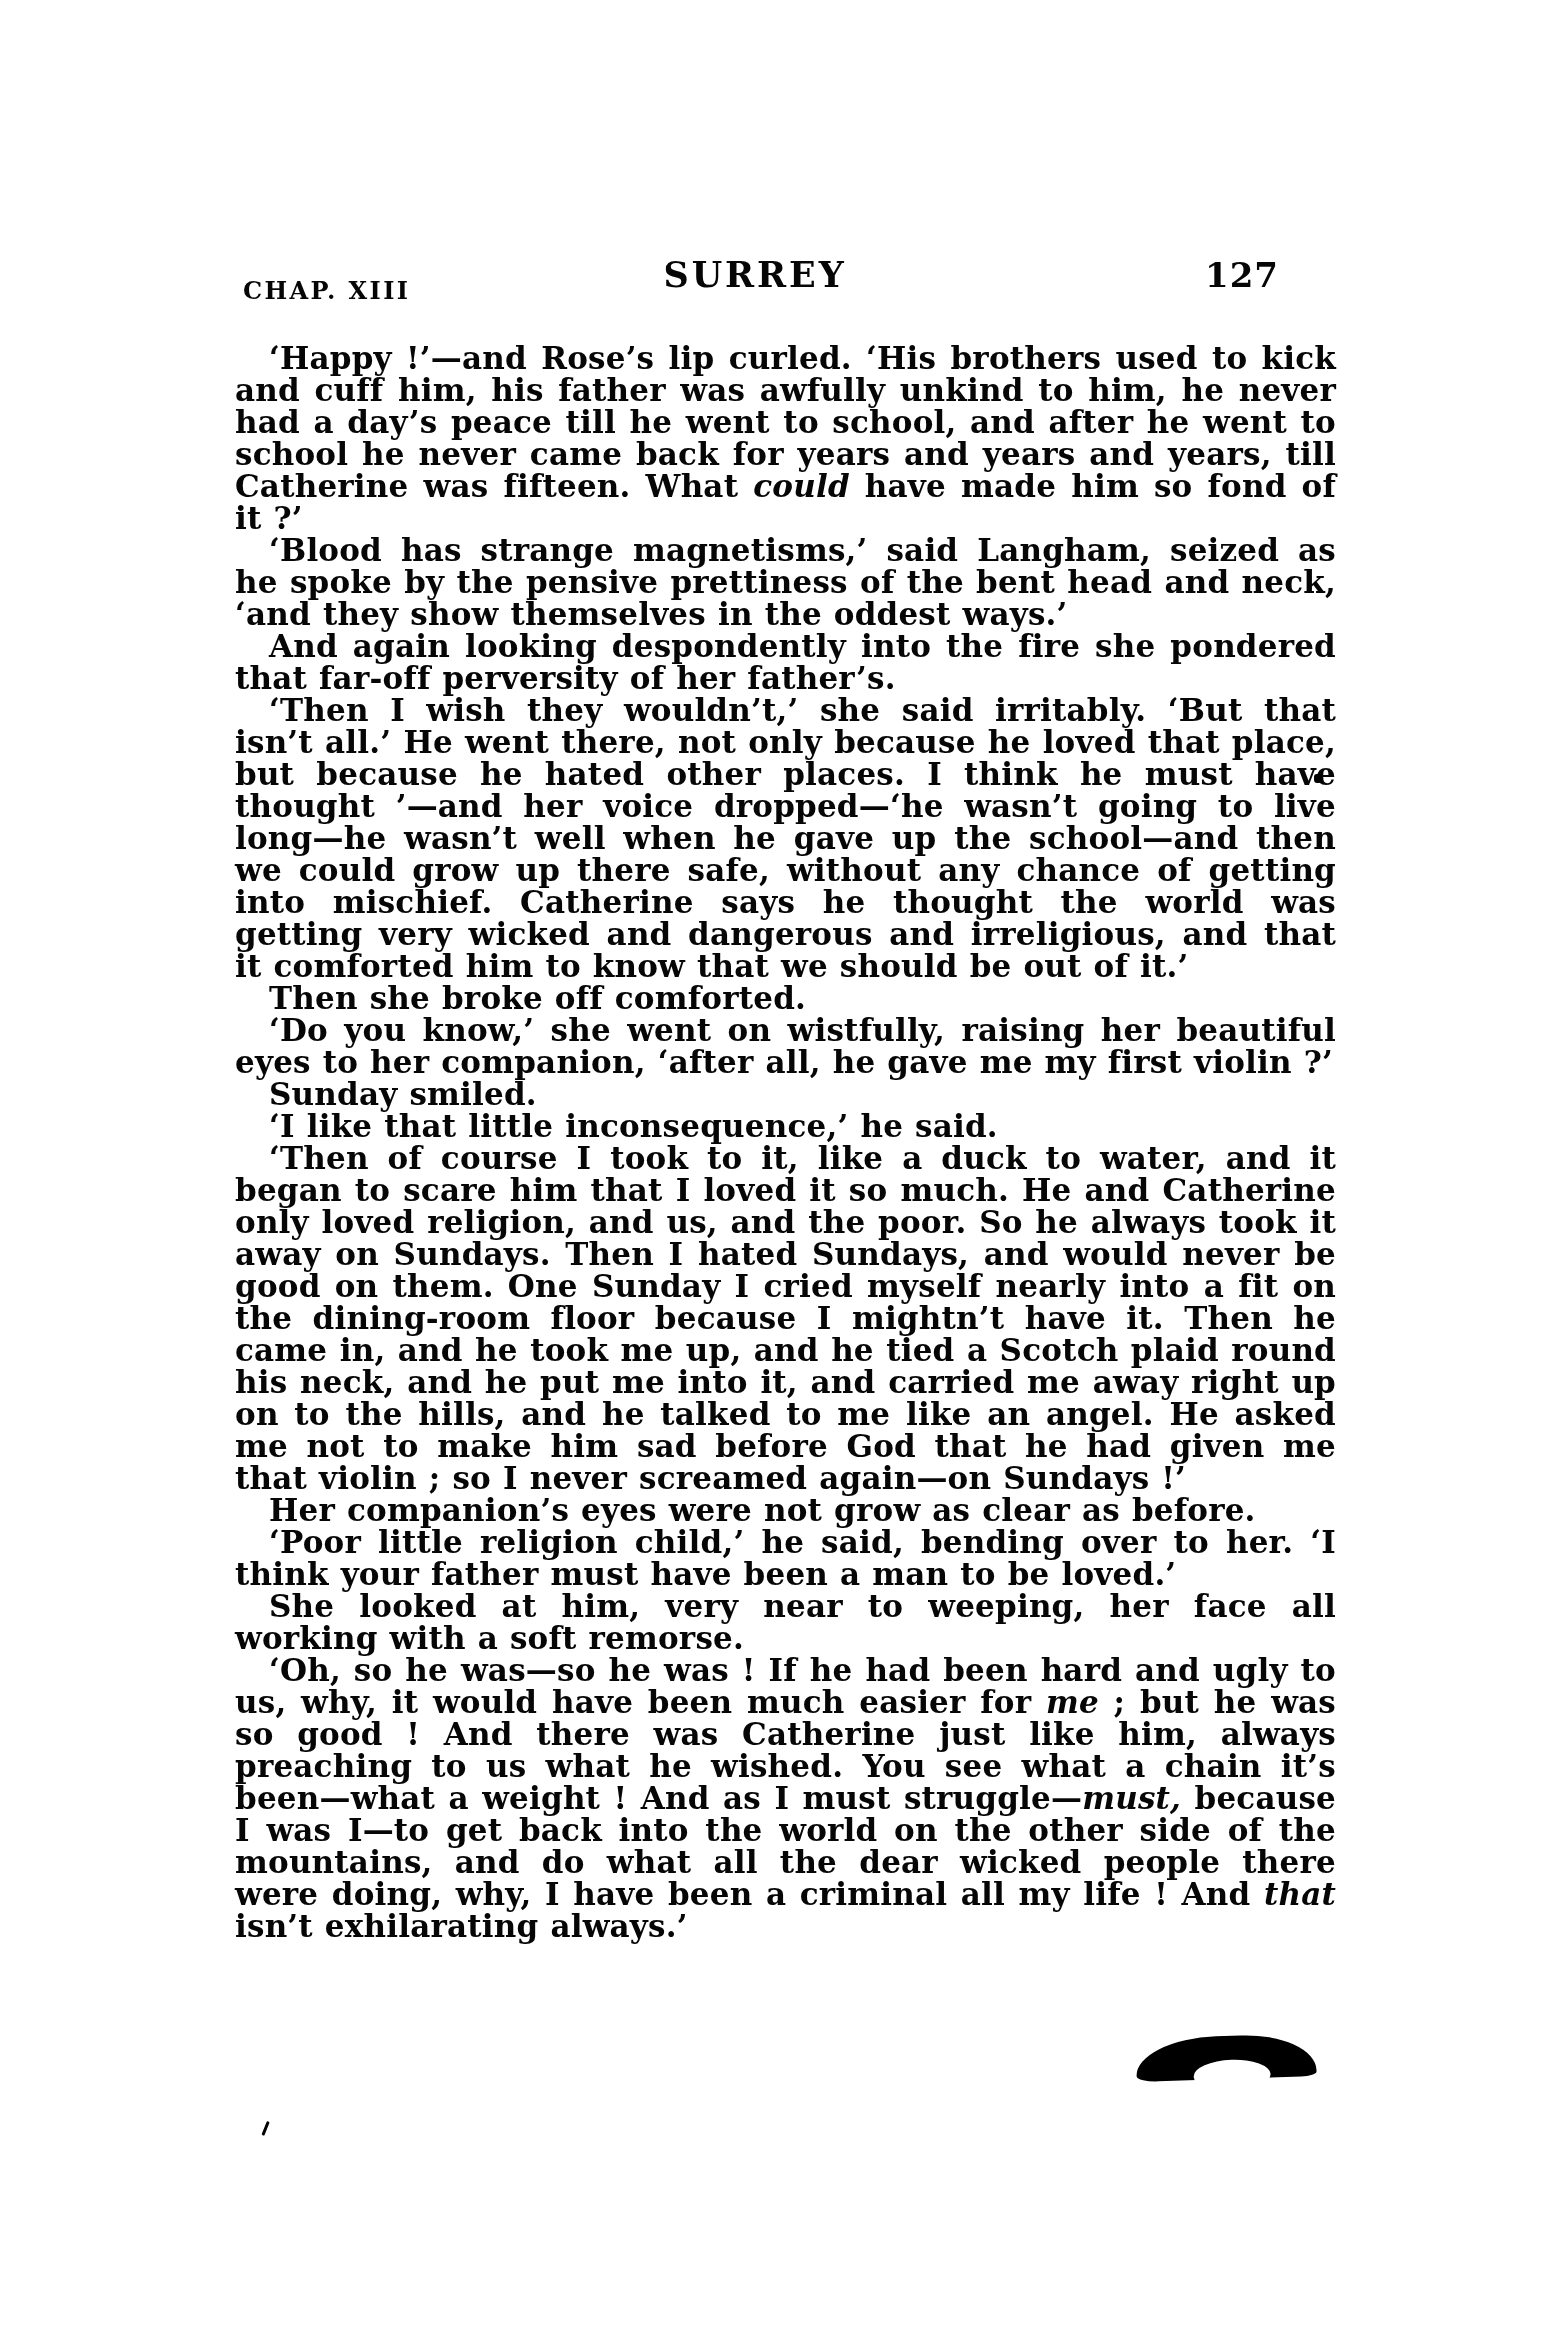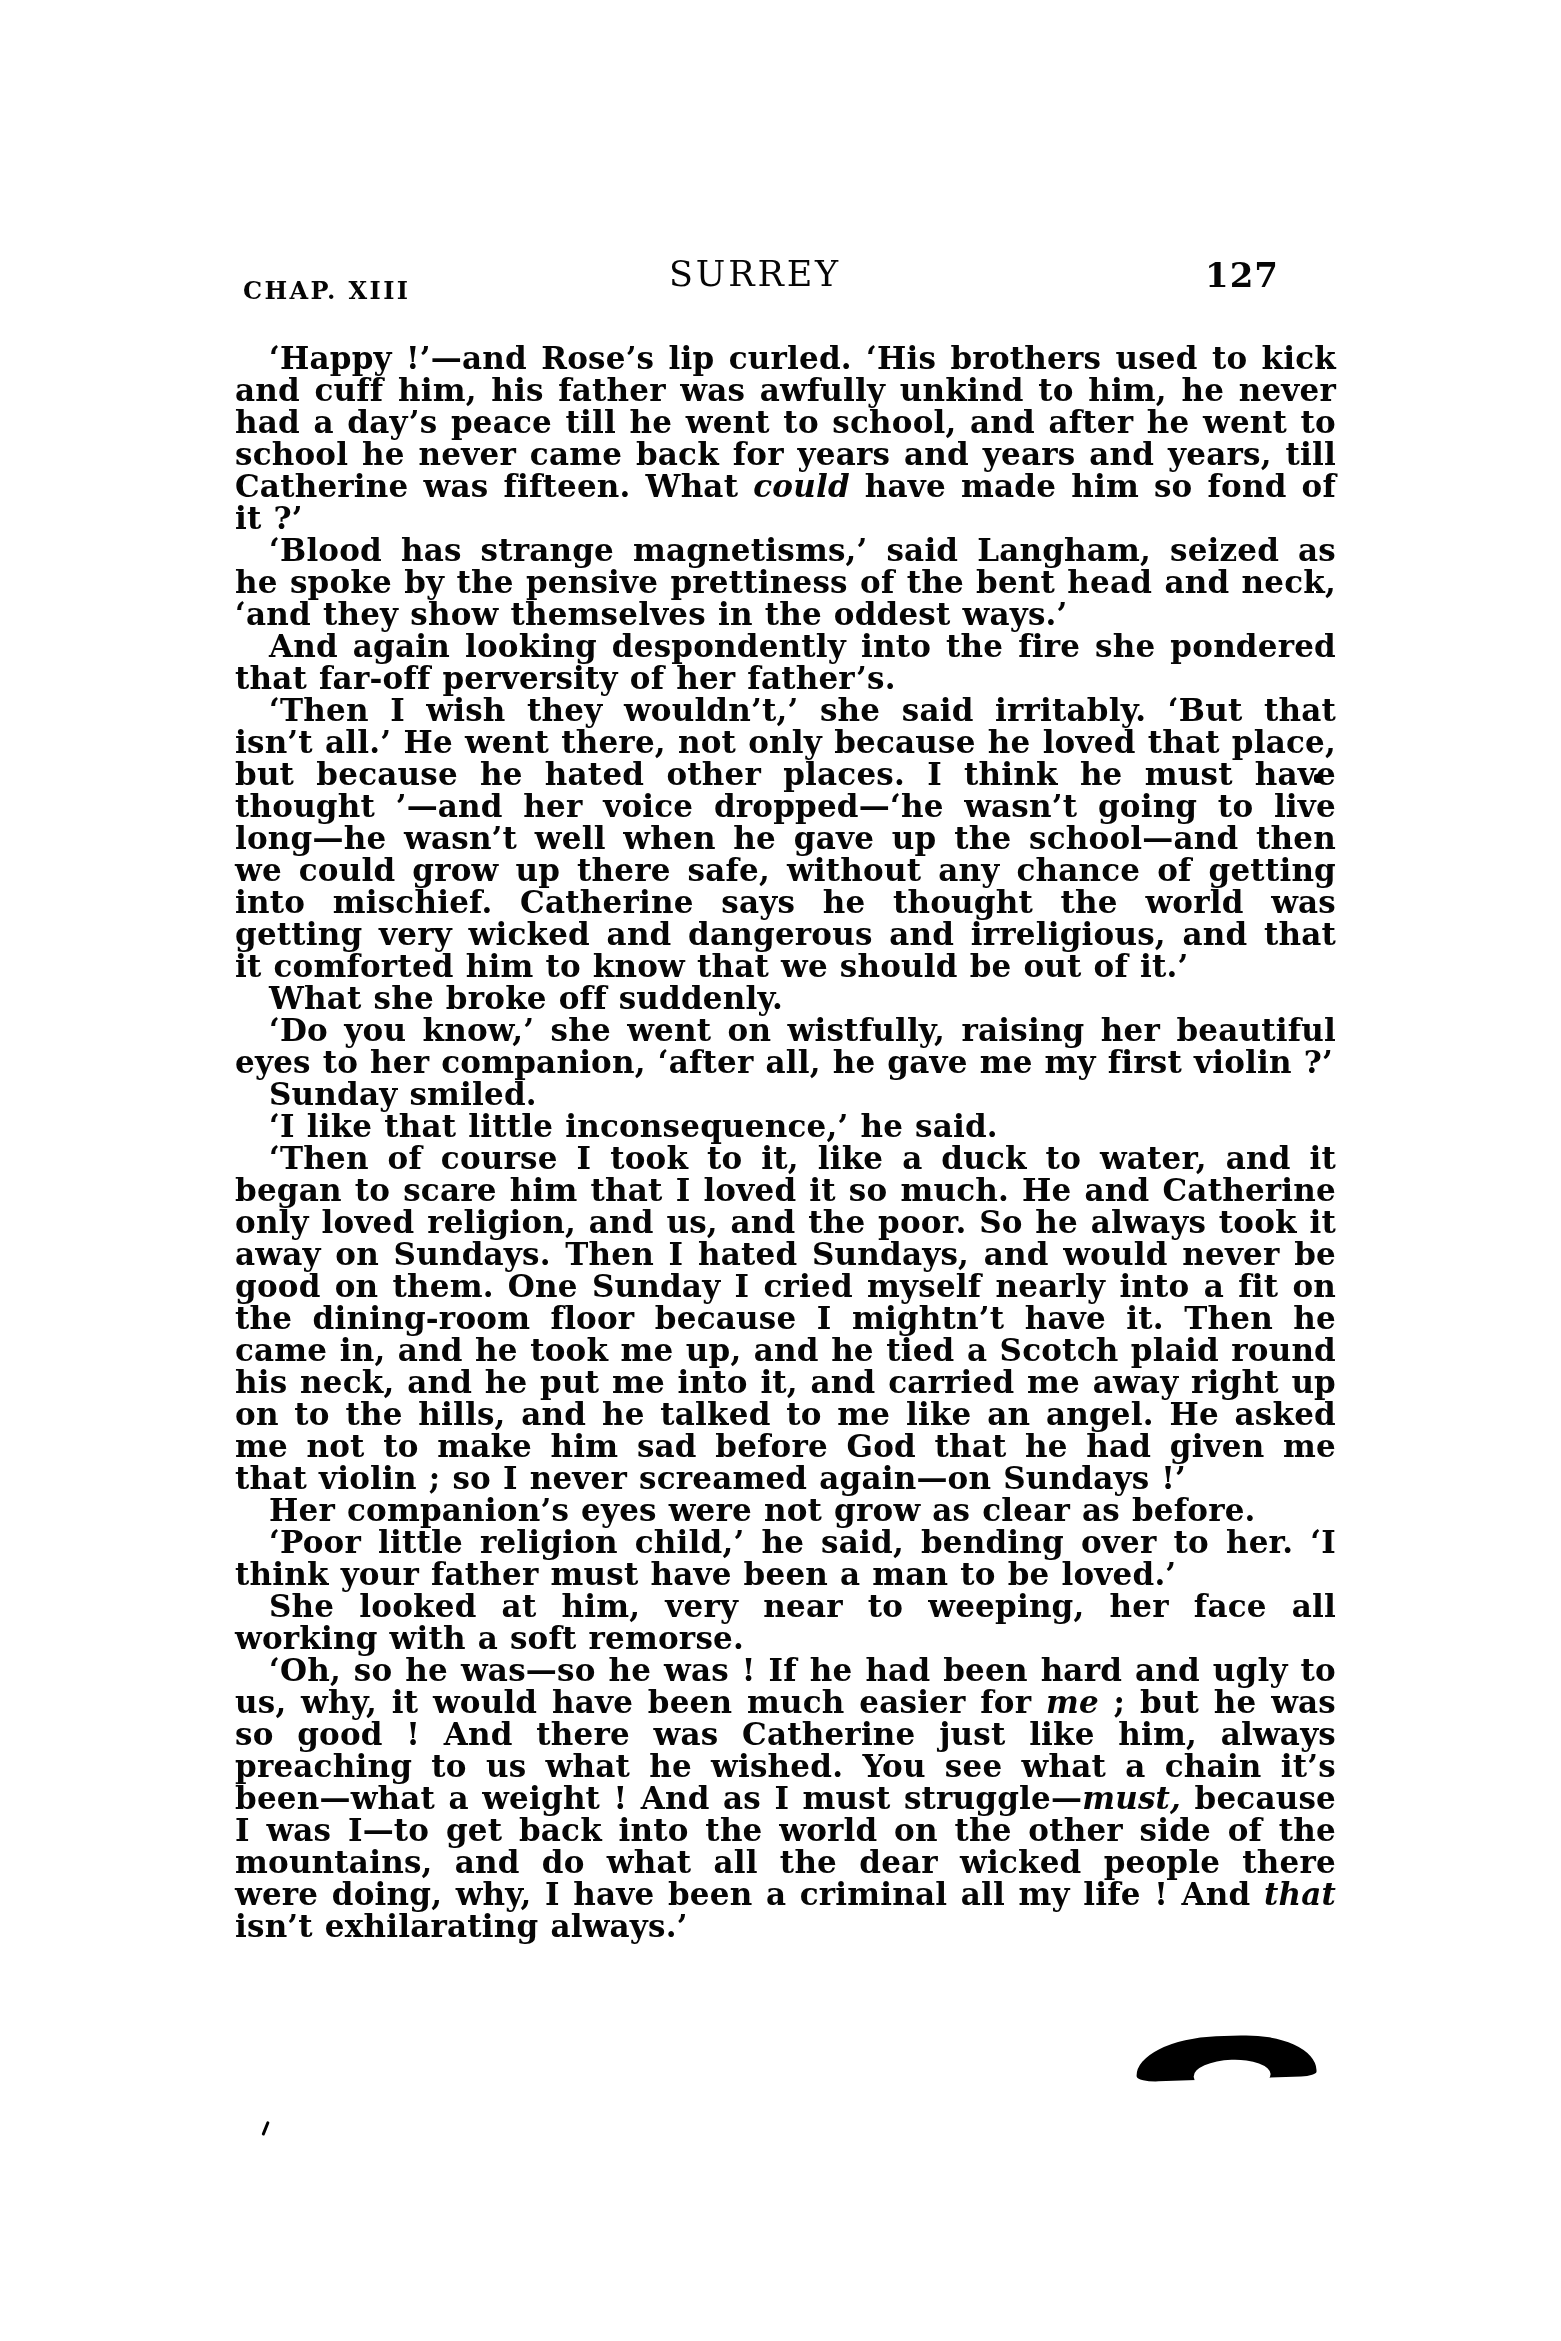--- a/index.html
+++ b/index.html
@@ -13,21 +13,21 @@
     color: #060606;
   }
   
   .running-header { position: absolute; left: 0; top: 0; width: 100%; height: 312px; }
   .chap {
     position: absolute; left: 243px; top: 267px;
     font-size: 24px; font-weight: bold; letter-spacing: 2.4px; line-height: 1; margin-top: 12px;
   }
   .title {
     position: absolute; left: 755px; top: 257px; transform: translateX(-50%);
-    font-size: 35px; font-weight: normal; letter-spacing: 2.9px; line-height: 1;
+    font-size: 35px; font-weight: bold; letter-spacing: 2.9px; line-height: 1;
   }
   .pagenum {
     position: absolute; left: 1205px; top: 258px;
     font-size: 34px; font-weight: bold; letter-spacing: 1px; line-height: 1;
   }
   
   .text-block {
     position: absolute; left: 235px; top: 310px; width: 1101px;
     text-align: justify;
     margin-top: 32px;
@@ -71,21 +71,21 @@
     <span class="chap">CHAP. XIII</span>
     <span class="title">SURREY</span>
     <span class="pagenum">127</span>
   </div>
 
   <div class="text-block">
       <p class="para"><span>‘Happy&nbsp;!’—and Rose’s lip curled.  ‘His brothers used to kick and cuff him, his father was awfully unkind to him, he never had a day’s peace till he went to school, and after he went to school he never came back for years and years and years, till Catherine was fifteen.  What </span><span class="it">could</span><span> have made him so fond of it&nbsp;?’</span></p>
       <p class="para"><span>‘Blood has strange magnetisms,’ said Langham, seized as he spoke by the pensive prettiness of the bent head and neck, ‘and they show themselves in the oddest ways.’</span></p>
       <p class="para"><span>And again looking despondently into the fire she pondered that far-off perversity of her father’s.</span></p>
       <p class="para"><span>‘Then I wish they wouldn’t,’ she said irritably.  ‘But that isn’t all.’  He went there, not only because he loved that place, but because he hated other places.  I think he must have thought&nbsp;’—and her voice dropped—‘he wasn’t going to live long—he wasn’t well when he gave up the school—and then we could grow up there safe, without any chance of getting into mischief.  Catherine says he thought the world was getting very wicked and dangerous and irreligious, and that it comforted him to know that we should be out of it.’</span></p>
-      <p class="para"><span>What she broke off suddenly.</span></p>
+      <p class="para"><span>Then she broke off comforted.</span></p>
       <p class="para"><span>‘Do you know,’ she went on wistfully, raising her beautiful eyes to her companion, ‘after all, he gave me my first violin&nbsp;?’</span></p>
       <p class="para"><span>Sunday smiled.</span></p>
       <p class="para"><span>‘I like that little inconsequence,’ he said.</span></p>
       <p class="para"><span>‘Then of course I took to it, like a duck to water, and it began to scare him that I loved it so much.  He and Catherine only loved religion, and us, and the poor.  So he always took it away on Sundays.  Then I hated Sundays, and would never be good on them.  One Sunday I cried myself nearly into a fit on the dining-room floor because I mightn’t have it.  Then he came in, and he took me up, and he tied a Scotch plaid round his neck, and he put me into it, and carried me away right up on to the hills, and he talked to me like an angel.  He asked me not to make him sad before God that he had given me that violin&nbsp;; so I never screamed again—on Sundays&nbsp;!’</span></p>
       <p class="para"><span>Her companion’s eyes were not grow as clear as before.</span></p>
       <p class="para"><span>‘Poor little religion child,’ he said, bending over to her.  ‘I think your father must have been a man to be loved.’</span></p>
       <p class="para"><span>She looked at him, very near to weeping, her face all working with a soft remorse.</span></p>
       <p class="para"><span>‘Oh, so he was—so he was&nbsp;!  If he had been hard and ugly to us, why, it would have been much easier for </span><span class="it">me</span><span>&nbsp;; but he was so good&nbsp;!  And there was Catherine just like him, always preaching to us what he wished.  You see what a chain it’s been—what a weight&nbsp;!  And as I must struggle—</span><span class="it">must,</span><span> because I was I—to get back into the world on the other side of the mountains, and do what all the dear wicked people there were doing, why, I have been a criminal all my life&nbsp;!  And </span><span class="it">that</span><span> isn’t exhilarating always.’</span></p>
     </div>
 

